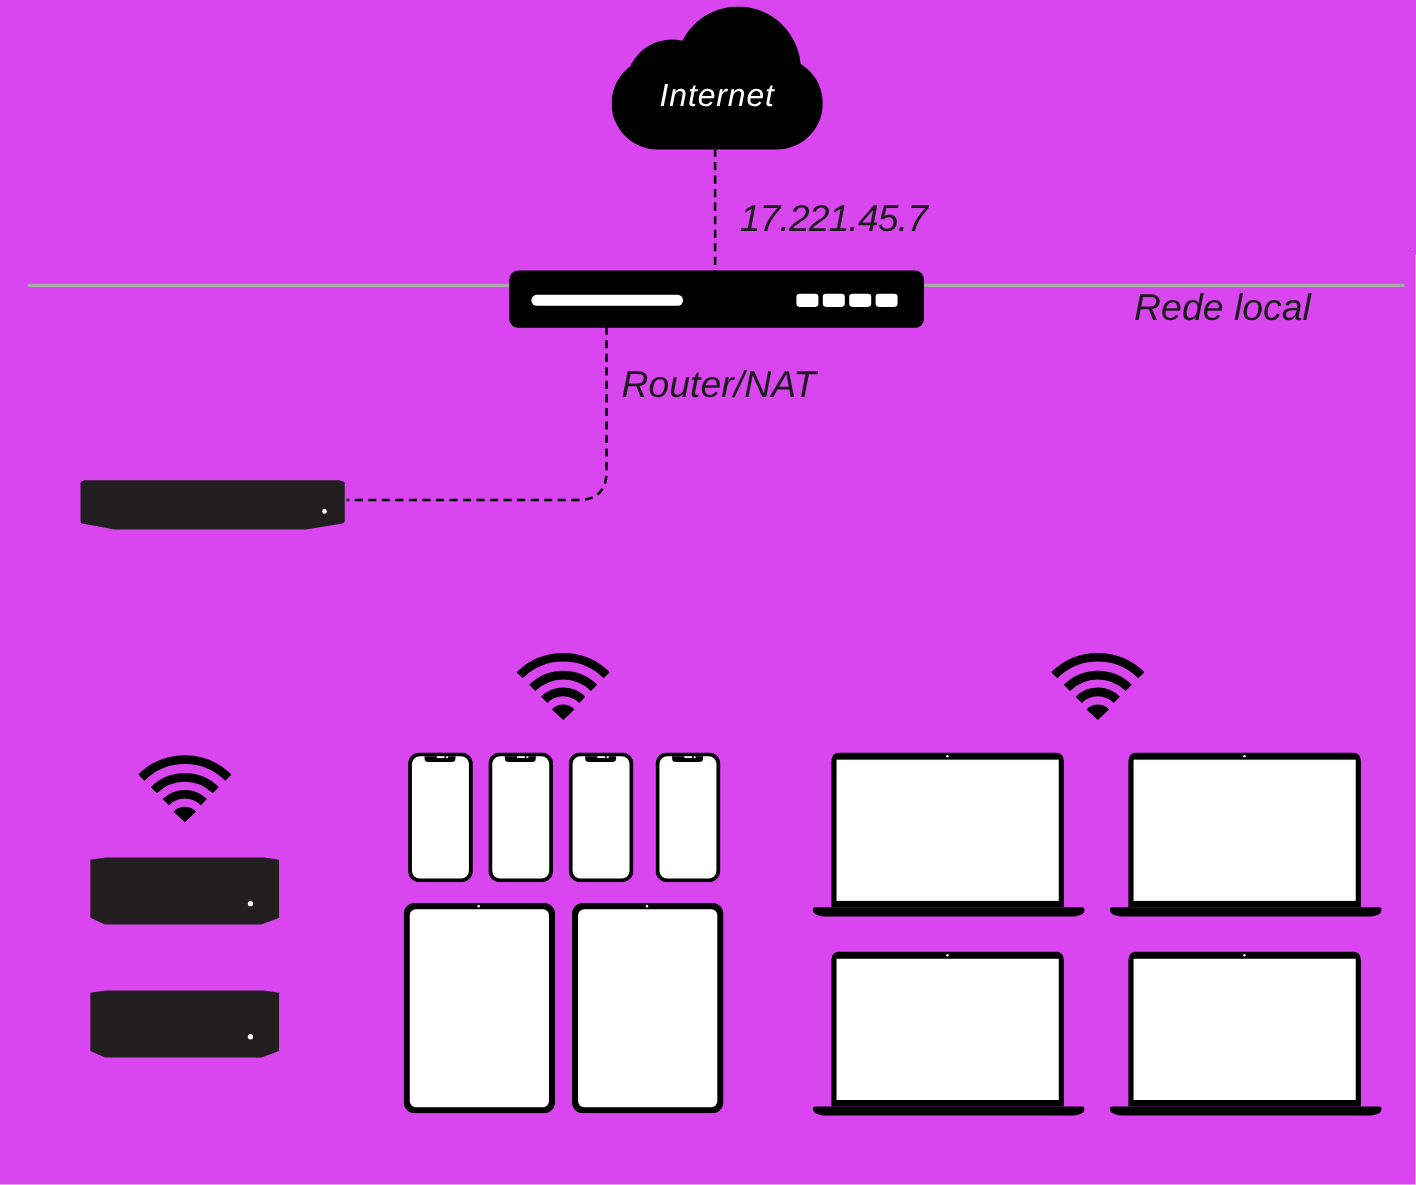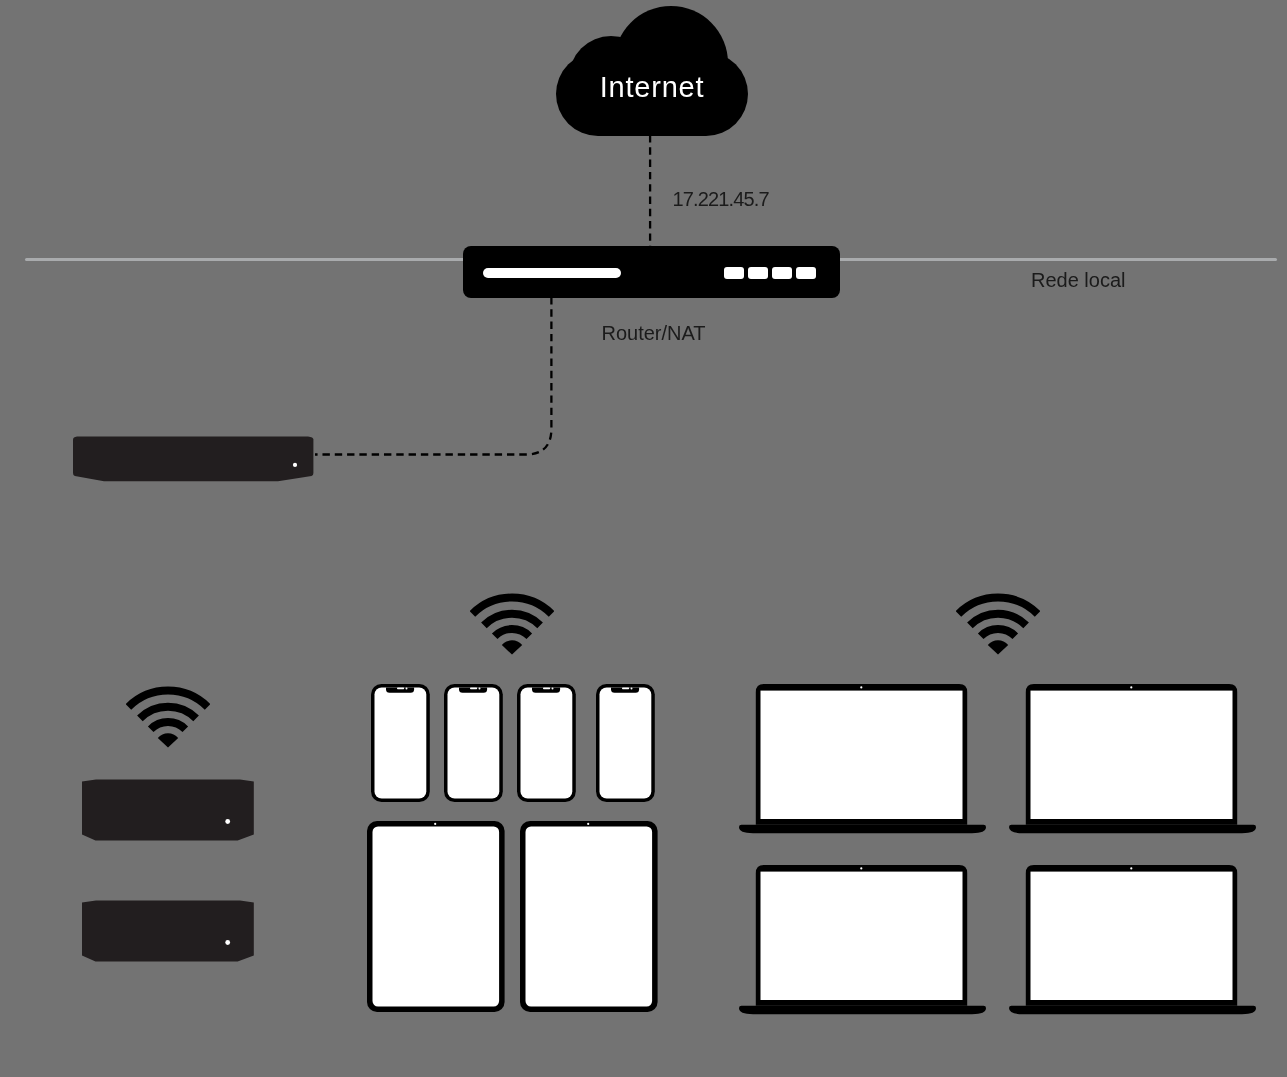--- a/index.html
+++ b/index.html
@@ -1,19 +1,19 @@
 <!DOCTYPE html>
 <html><head>
 <meta charset="utf-8">
 <style>
   html,body{margin:0;padding:0;background:#fff;}
-  #stage{position:relative;width:1287px;height:1077px;background:#737373;overflow:hidden;
-         font-family:"Liberation Sans",sans-serif;color:#000;}
+  #stage{position:relative;width:1287px;height:1077px;background:#d946ef;overflow:hidden;
+         font-family:"Liberation Sans",sans-serif;color:#000;font-style:italic;}
   .abs{position:absolute;}
-  .lbl{position:absolute;font-size:20px;line-height:29px;white-space:nowrap;color:#1b1b1b;}
+  .lbl{position:absolute;font-size:34px;line-height:29px;white-space:nowrap;color:#1b1b1b;}
 </style>
 </head>
 <body>
 <div id="stage">
 
   <svg class="abs" style="left:555.5px;top:6px" width="192" height="131" viewBox="0 0 192 131">
     <rect x="0" y="46" width="192" height="84" rx="42" fill="#000"></rect>
     <circle cx="55" cy="72" r="42" fill="#000"></circle>
     <circle cx="115" cy="57" r="57" fill="#000"></circle>
     <text x="96" y="90.5" text-anchor="middle" font-family="Liberation Sans, sans-serif" font-size="29" letter-spacing="0.8" fill="#fff">Internet</text>
@@ -29,21 +29,21 @@
 
   <div class="abs" style="left:463px;top:246.2px;width:377px;height:51.6px;background:#000;border-radius:8px;">
     <div class="abs" style="left:20px;top:22.2px;width:137.6px;height:9.4px;background:#fff;border-radius:5px;"></div>
     <div class="abs" style="left:261px;top:21.2px;width:20px;height:12px;background:#fff;border-radius:3px;"></div>
     <div class="abs" style="left:285px;top:21.2px;width:20px;height:12px;background:#fff;border-radius:3px;"></div>
     <div class="abs" style="left:309px;top:21.2px;width:20px;height:12px;background:#fff;border-radius:3px;"></div>
     <div class="abs" style="left:333px;top:21.2px;width:20px;height:12px;background:#fff;border-radius:3px;"></div>
   </div>
 
   <div class="lbl" style="left:1031px;top:265.7px;">Rede local</div>
-  <div class="lbl" style="left:653.5px;top:319px;transform:translateX(-50%);">Router/NAT</div>
+  <div class="lbl" style="left:653.5px;top:336px;transform:translateX(-50%);">Router/NAT</div>
 
   <svg class="abs" style="left:310px;top:295px" width="250" height="165" viewBox="0 0 250 165">
     <path d="M241.4,2 L241.4,133.7 Q241.4,159.5 215.4,159.5 L5,159.5" fill="none" stroke="#000" stroke-width="2.3" stroke-dasharray="7.4 4.9"></path>
   </svg>
 
   <svg class="abs" style="left:73px;top:435.5px" width="241" height="46" viewBox="0 0 241 46">
     <path d="M4,0.5 L235,0.5 Q240.4,1.3 240.4,3.4 L240.4,37 Q240.4,39.6 238.5,40 L205,45.3 L31,45.3 L1.9,40 Q0,39.6 0,37 L0,3.4 Q0,1.3 4,0.5 Z" fill="#221e1f"></path>
     <circle cx="222" cy="28.9" r="2.1" fill="#fff"></circle>
   </svg>
 

